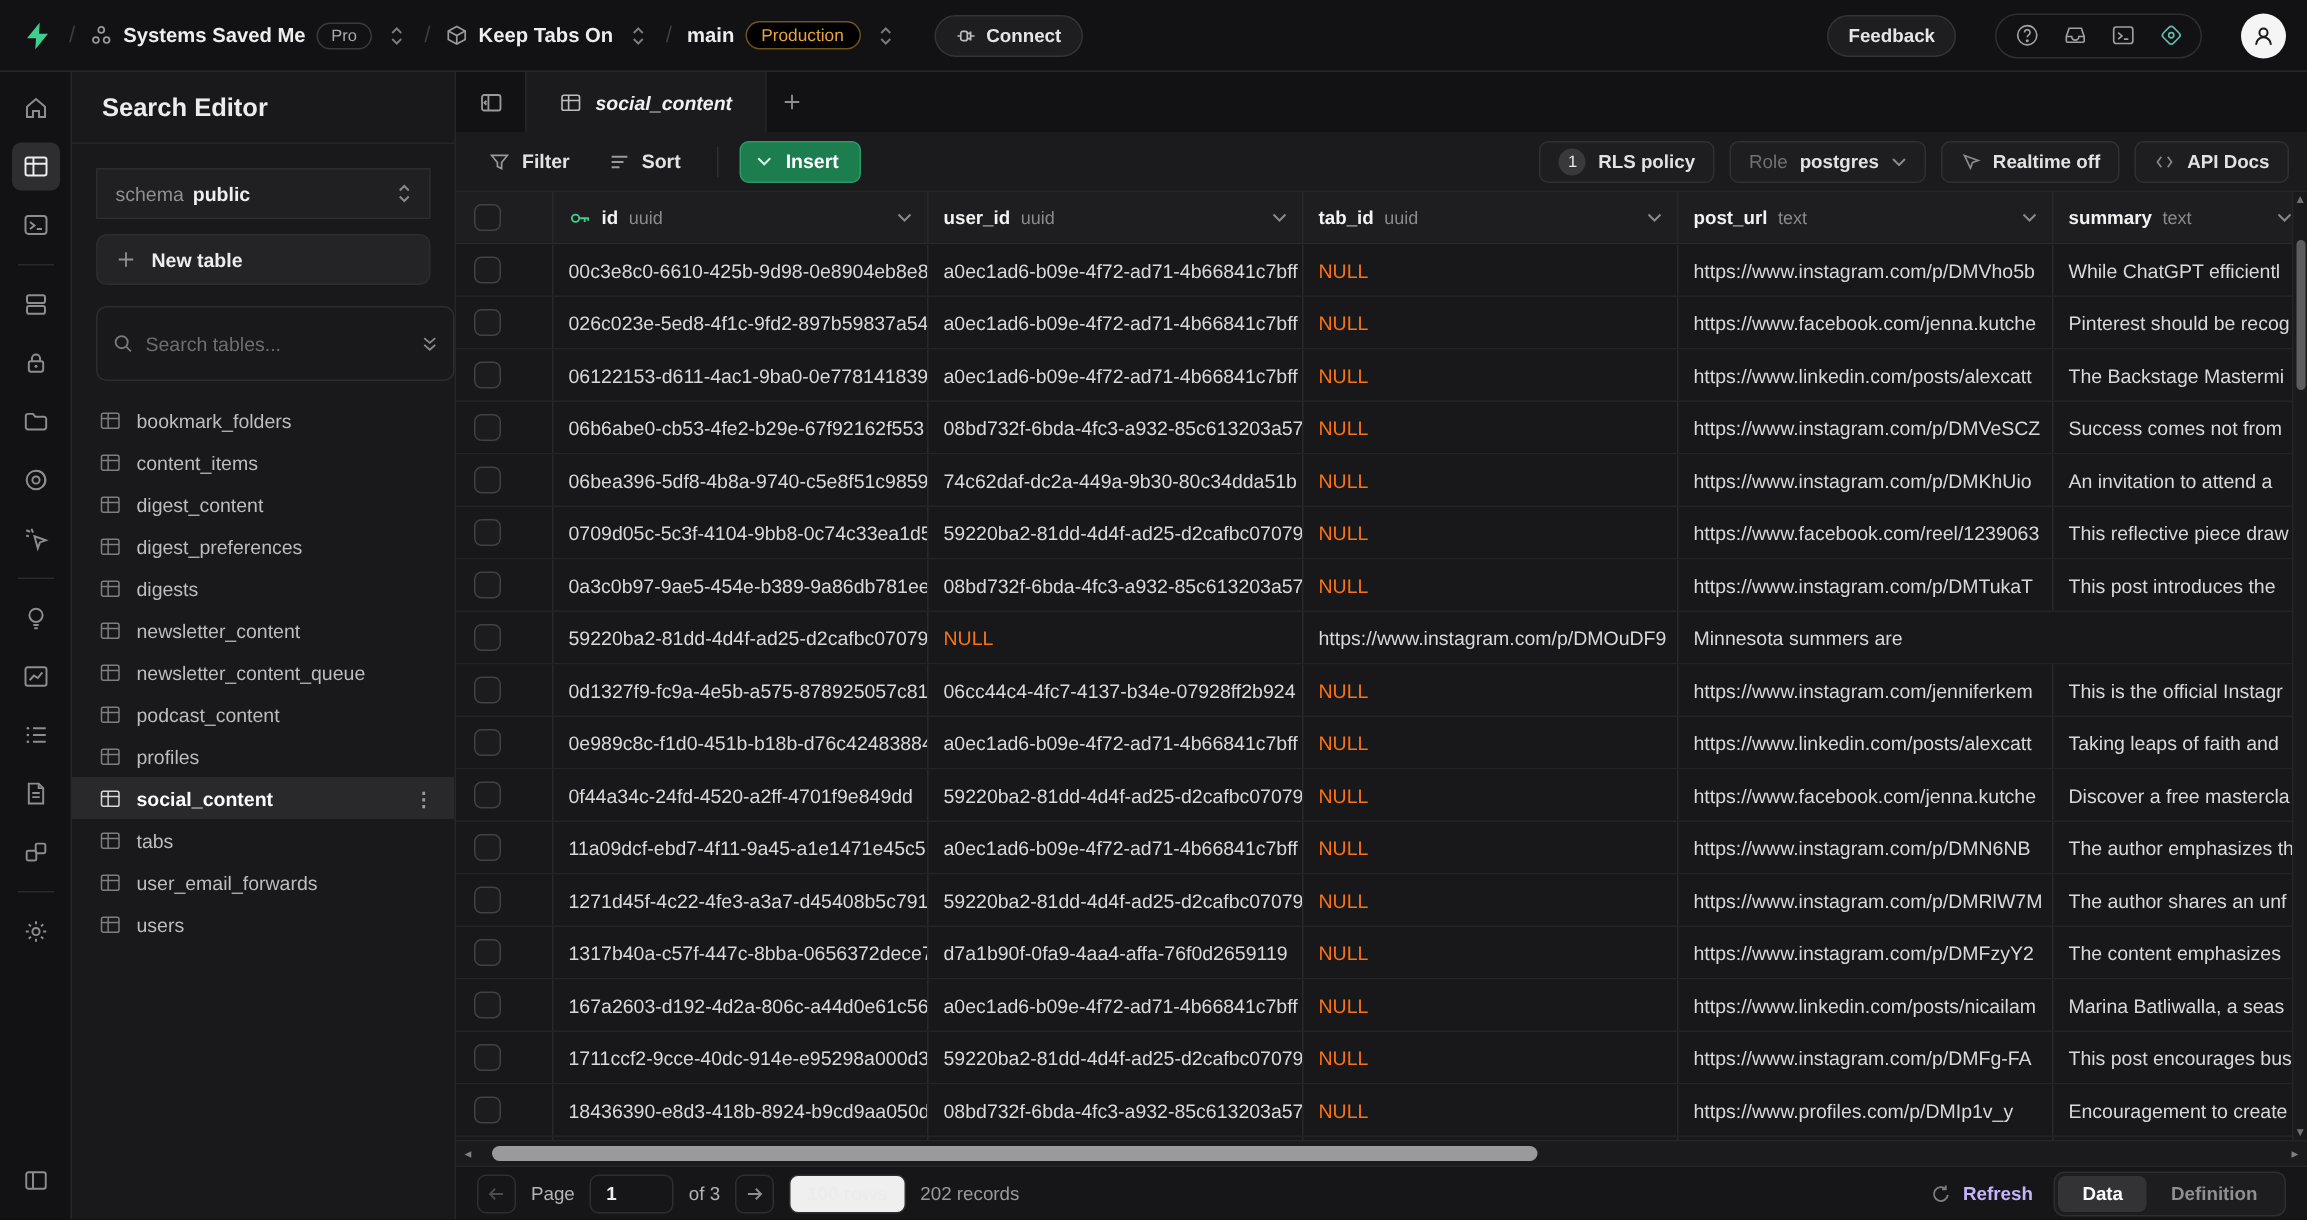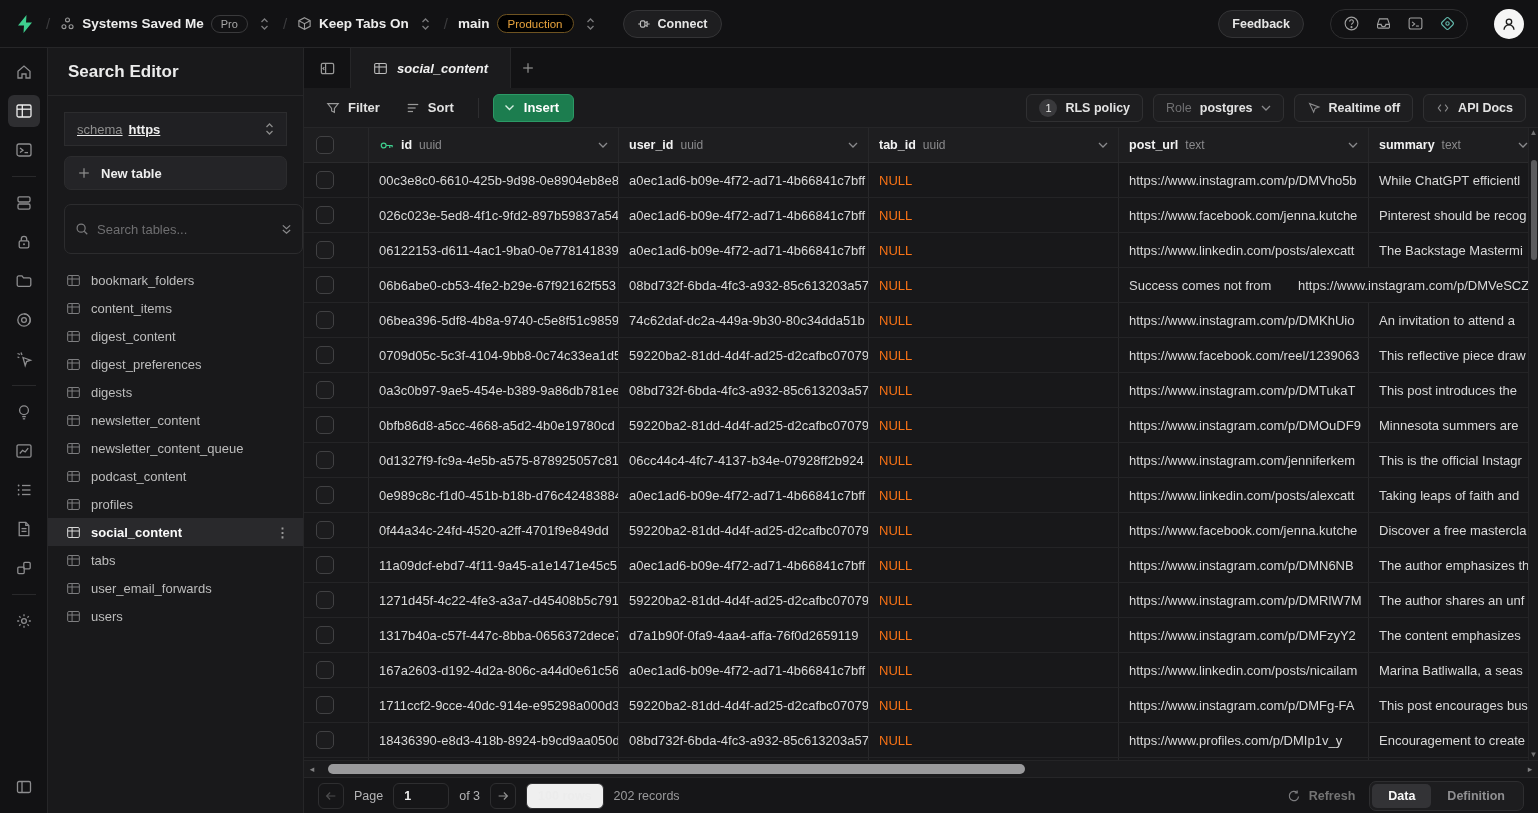--- a/index.html
+++ b/index.html
@@ -43,21 +43,21 @@
   .rail-spacer { flex:1; }
 
   
   .panel { width:256px; background:#19191b; border-right:1px solid #262628; display:flex;
     flex-direction:column; flex-shrink:0; }
   .panel-head { height:48px; display:flex; align-items:center; padding:0 20px;
     border-bottom:1px solid #262628; flex-shrink:0; }
   .panel-title { font-size:17px; font-weight:700; }
   .panel-controls { padding:16px 16px 6px; display:flex; flex-direction:column; gap:10px; }
   .select-box { height:34px; background:#202023; border:1px solid #2c2c2e; border-radius:0;
-    display:flex; align-items:center; padding:0 12px; gap:6px; font-size:13px; cursor:pointer;text-decoration:underline; }
+    display:flex; align-items:center; padding:0 12px; gap:6px; font-size:13px; cursor:pointer; }
   .select-box .lbl { color:#8f8f8f; }
   .select-box .val { color:#efefef; font-weight:700; }
   .select-box .chev { margin-left:auto; color:#8a8a8a; display:flex; }
   .newtable { height:34px; background:#242427; border:1px solid #2c2c2e; border-radius:7px;
     display:flex; align-items:center; padding:0 12px; gap:10px; font-size:13px; font-weight:700;
     color:#ededed; cursor:pointer; }
   .newtable .plus { color:#8f8f8f; display:flex; }
   .search-row { display:flex; gap:8px; padding:8px 16px 12px; }
   .search-box { flex:1; height:50px; border:1px solid #2c2c2e; border-radius:7px; display:flex;
     align-items:center; padding:0 10px; gap:8px; color:#757575; }
@@ -145,21 +145,21 @@
   .pg-btn.disabled { color:#4c4c4e; cursor:default; }
   .pg-label { font-size:12.5px; color:#b4b4b6; }
   .pg-input { width:56px; height:26px; background:transparent; border:1px solid #2e2e30;
     border-radius:6px; color:#ececec; font-size:12.5px; font-weight:700; padding:0 10px;
     font-family:"Liberation Sans", sans-serif; outline:none; }
   .rows-btn { height:26px; border:1px solid #2e2e30; border-radius:6px; padding:0 11px;
     display:flex; align-items:center; font-size:12.5px; font-weight:700; color:#ececec; cursor:pointer; }
   .records { font-size:12.5px; color:#9a9a9c; }
   .footer-right { margin-left:auto; display:flex; align-items:center; gap:14px; }
   .refresh { display:flex; align-items:center; gap:8px; font-size:12.5px; font-weight:700;
-    color:#737373; cursor:pointer; }
+    color:#c4b5fd; cursor:pointer; }
   .refresh .ic { color:#7c7c7e; display:flex; }
   .seg { display:flex; background:#1d1d1f; border:1px solid #2e2e30; border-radius:7px;
     padding:2px; }
   .seg-item { height:24px; padding:0 16px; display:flex; align-items:center; font-size:12.5px;
     font-weight:700; color:#8f8f91; border-radius:5px; cursor:pointer; }
   .seg-item.active { background:#333336; color:#fafafa; }
 </style>
 </head>
 <body>
 
@@ -370,21 +370,21 @@
       </span>
     </nav>
 
     <aside class="panel">
       <div class="panel-head">
         <span class="panel-title">Search Editor</span>
       </div>
       <div class="panel-controls">
         <div class="select-box">
           <span class="lbl">schema</span>
-          <span class="val">https</span>
+          <span class="val">public</span>
           <span class="chev">
             <svg width="9" height="14" viewBox="0 0 9 14" fill="none" stroke="currentColor" stroke-width="1.3">
                 <polyline points="1.5,5 4.5,2 7.5,5"></polyline>
                 <polyline points="1.5,9 4.5,12 7.5,9"></polyline>
               </svg>
           </span>
         </div>
         <button class="newtable">
           <span class="plus">
             <svg width="14" height="14" viewBox="0 0 16 16" fill="none" stroke="currentColor" stroke-width="1.4">
@@ -725,22 +725,22 @@
               <div class="gcell col-data">https://www.linkedin.com/posts/alexcatt</div>
               <div class="gcell col-data col-last">The Backstage Mastermi</div>
             </div>
             <div class="grow">
               <div class="gcell col-check">
                 <span class="checkbox"></span>
               </div>
               <div class="gcell col-data">06b6abe0-cb53-4fe2-b29e-67f92162f553</div>
               <div class="gcell col-data">08bd732f-6bda-4fc3-a932-85c613203a57</div>
               <div class="gcell col-data null">NULL</div>
+              <div class="gcell col-data">https://www.instagram.com/p/DMVeSCZ</div>
               <div class="gcell col-data col-last">Success comes not from</div>
-              <div class="gcell col-data">https://www.instagram.com/p/DMVeSCZ</div>
             </div>
             <div class="grow">
               <div class="gcell col-check">
                 <span class="checkbox"></span>
               </div>
               <div class="gcell col-data">06bea396-5df8-4b8a-9740-c5e8f51c9859</div>
               <div class="gcell col-data">74c62daf-dc2a-449a-9b30-80c34dda51b</div>
               <div class="gcell col-data null">NULL</div>
               <div class="gcell col-data">https://www.instagram.com/p/DMKhUio</div>
               <div class="gcell col-data col-last">An invitation to attend a</div>
@@ -762,21 +762,20 @@
               <div class="gcell col-data">0a3c0b97-9ae5-454e-b389-9a86db781ee</div>
               <div class="gcell col-data">08bd732f-6bda-4fc3-a932-85c613203a57</div>
               <div class="gcell col-data null">NULL</div>
               <div class="gcell col-data">https://www.instagram.com/p/DMTukaT</div>
               <div class="gcell col-data col-last">This post introduces the</div>
             </div>
             <div class="grow">
               <div class="gcell col-check">
                 <span class="checkbox"></span>
               </div>
-              <div class="gcell col-data">0bfb86d8-a5cc-4668-a5d2-4b0e19780cd</div>
               <div class="gcell col-data">59220ba2-81dd-4d4f-ad25-d2cafbc07079</div>
               <div class="gcell col-data null">NULL</div>
               <div class="gcell col-data">https://www.instagram.com/p/DMOuDF9</div>
               <div class="gcell col-data col-last">Minnesota summers are</div>
             </div>
             <div class="grow">
               <div class="gcell col-check">
                 <span class="checkbox"></span>
               </div>
               <div class="gcell col-data">0d1327f9-fc9a-4e5b-a575-878925057c81</div>

